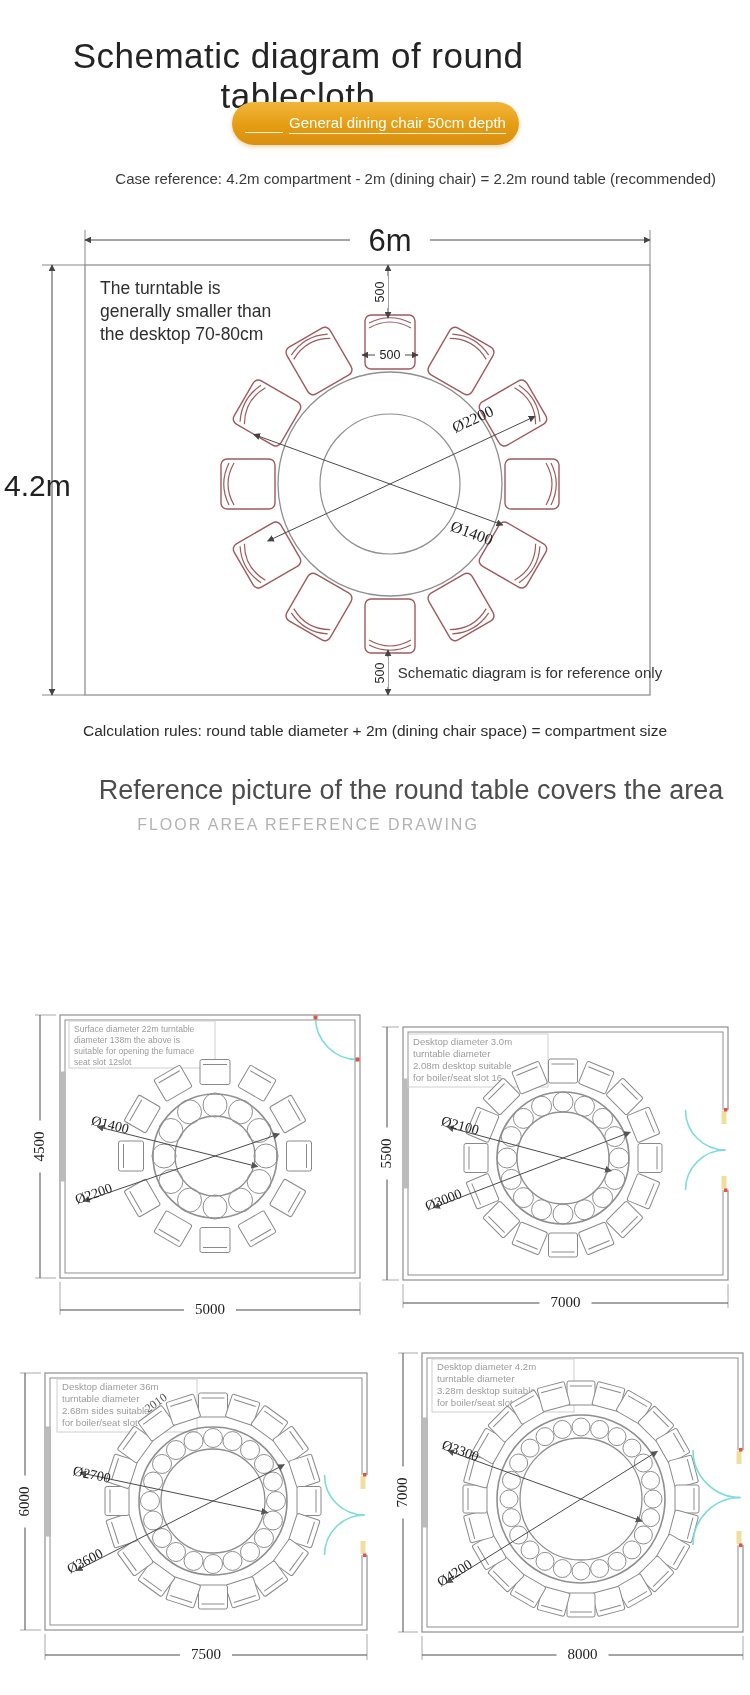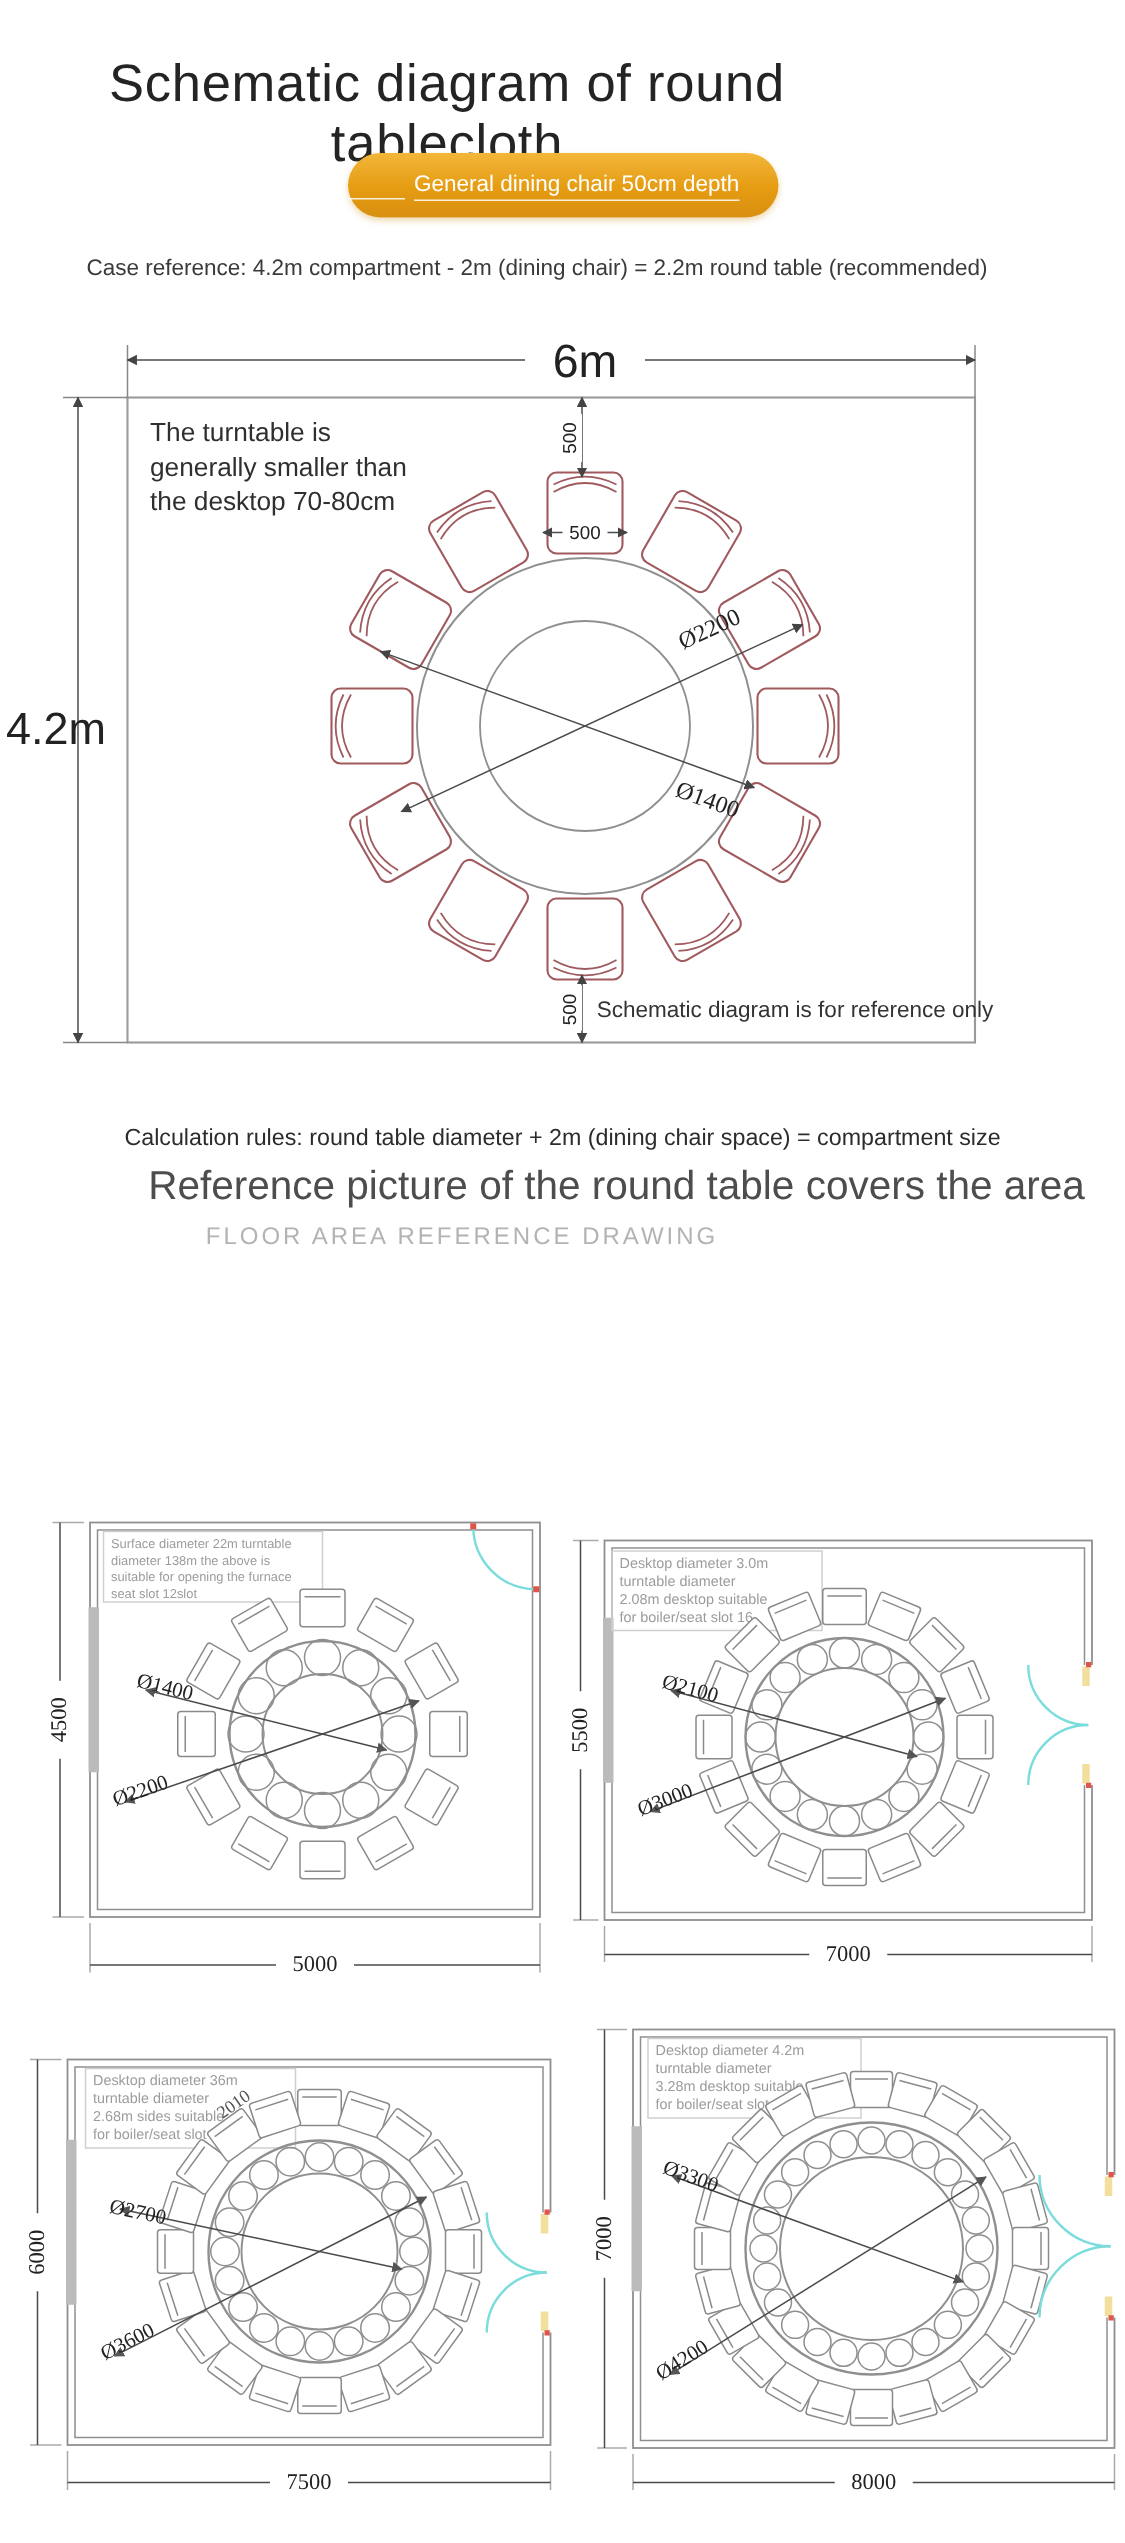--- a/index.html
+++ b/index.html
@@ -4,28 +4,28 @@
 <style>
   html,body{margin:0;padding:0;background:#ffffff;}
   .page{position:relative;width:750px;height:1695px;background:#fff;overflow:hidden;
         font-family:"Liberation Sans",sans-serif;}
   .abs{position:absolute;}
   .title{position:absolute;top:36px;left:0;width:596px;margin:0;text-align:center;
          font-size:35px;font-weight:500;color:#242424;letter-spacing:.5px;}
   .pill{position:absolute;top:102px;left:232px;width:287px;height:43px;border-radius:22px;
         background:linear-gradient(180deg,#f2b63a 0%,#e59c12 55%,#d98f10 100%);
         box-shadow:0 2px 4px rgba(200,140,20,.35);
-        display:flex;align-items:center;}
+        display:flex;align-items:center;justify-content:center;}
   .pill-line{display:inline-block;width:38px;height:1px;background:rgba(255,255,255,.85);
         margin-right:6px;transform:translateY(9px);}
   .pill-text{color:#fff;font-size:15px;border-bottom:1px solid rgba(255,255,255,.85);
         padding-bottom:2px;}
-  .case-ref{position:absolute;top:170px;left:0;width:716px;margin:0;text-align:center;
+  .case-ref{position:absolute;top:170px;left:0;width:716px;margin:0;text-align:right;
         font-size:15px;color:#3a3a3a;}
-  .calc-rule{position:absolute;top:750px;left:0;width:750px;margin:0;text-align:center;
+  .calc-rule{position:absolute;top:722px;left:0;width:750px;margin:0;text-align:center;
         font-size:15.5px;color:#2c2c2c;}
   .section-title{position:absolute;top:775px;left:0;width:750px;margin:0;text-align:center;
         font-size:27px;font-weight:400;color:#4d4d4d;padding-left:36px;}
   .section-sub{position:absolute;top:816px;left:0;width:616px;text-align:center;
         font-size:16px;color:#b3b3b3;letter-spacing:2px;}
 </style>
 </head>
 <body>
 
 <div class="page">

